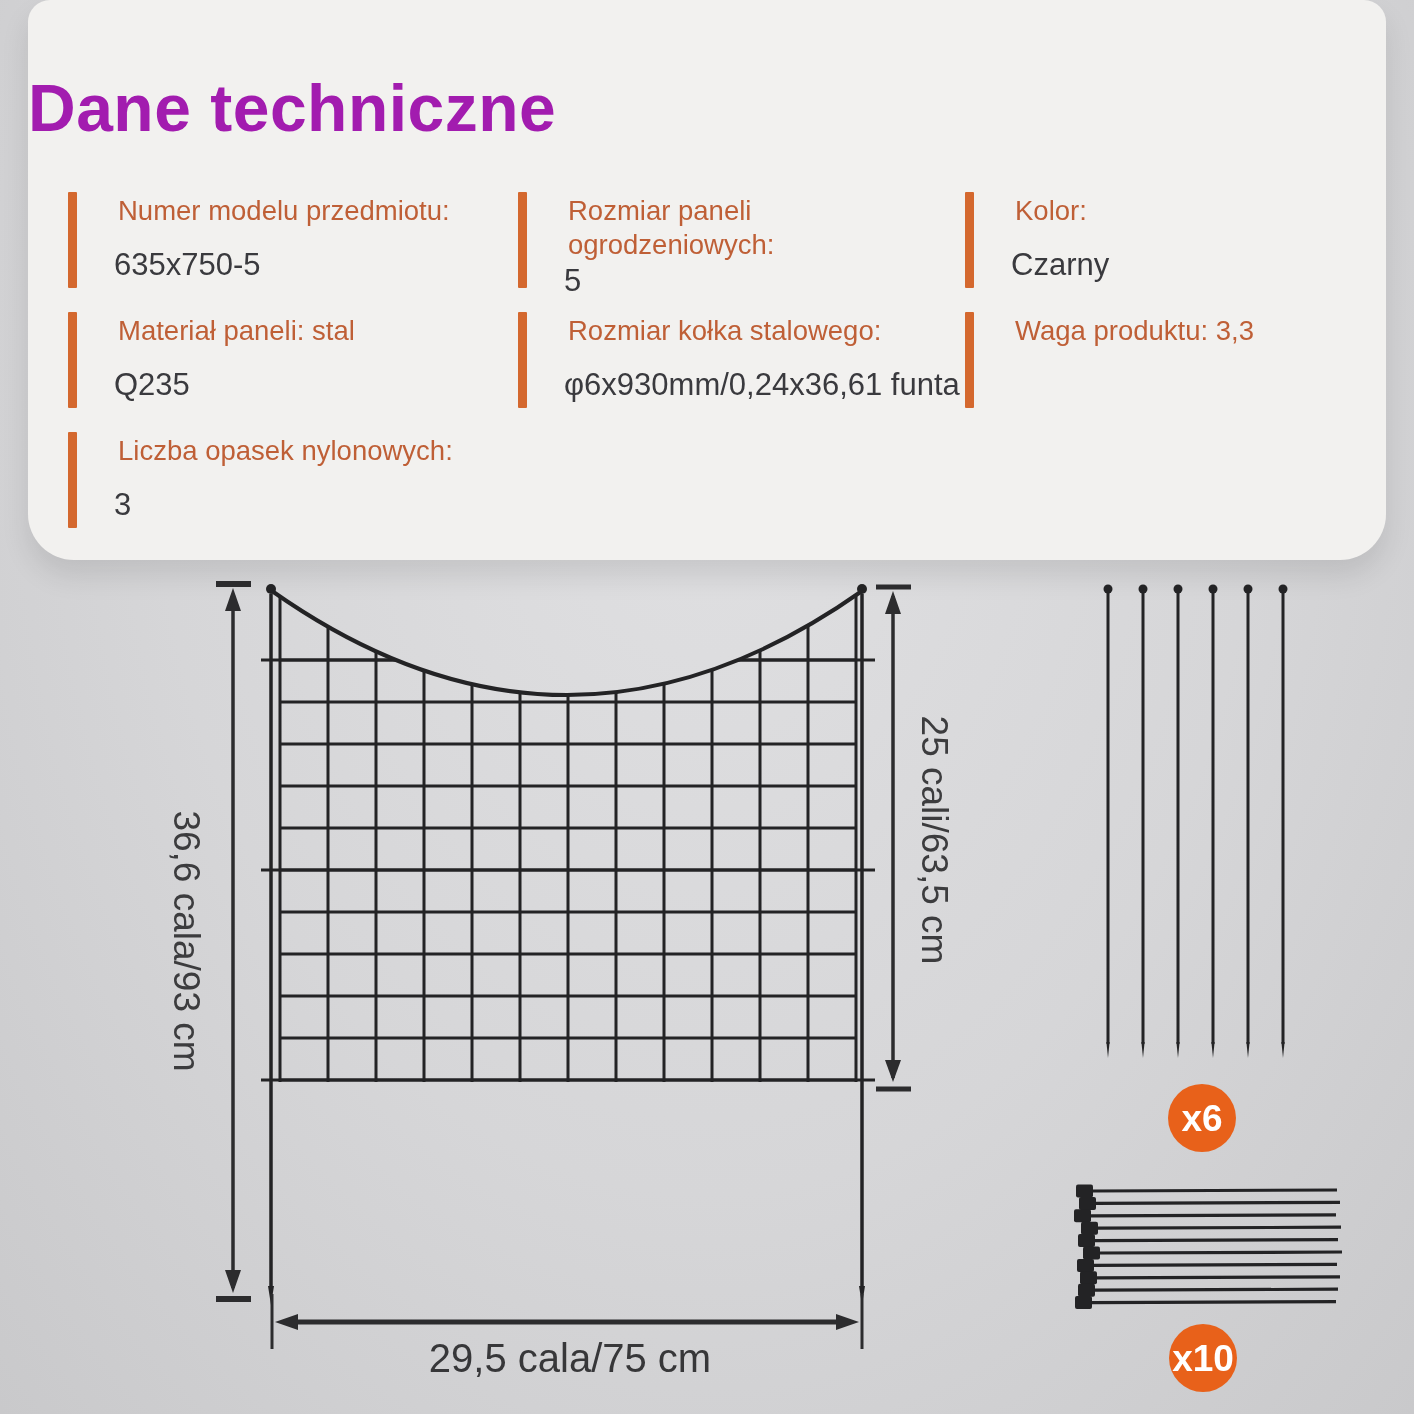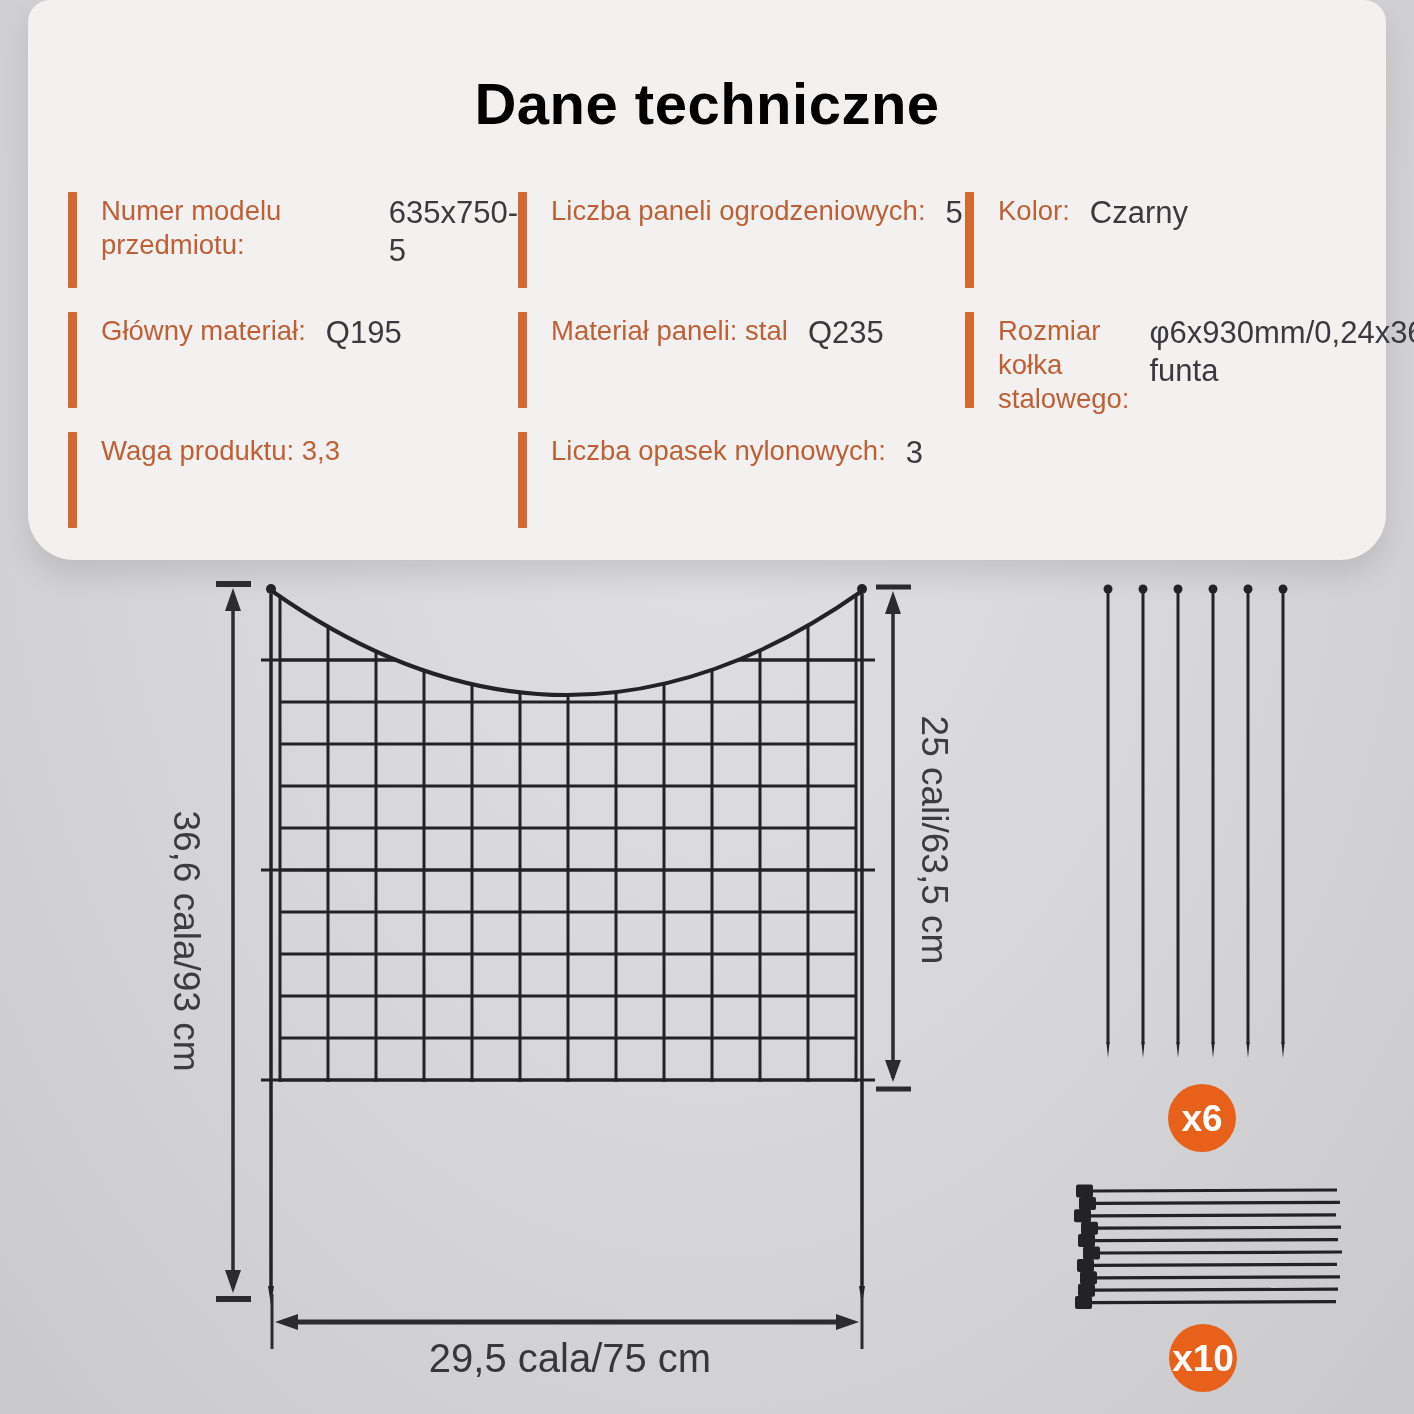--- a/index.html
+++ b/index.html
@@ -7,30 +7,30 @@
     width:1414px;height:1414px;position:relative;overflow:hidden;
     font-family:"Liberation Sans",sans-serif;
     background:radial-gradient(ellipse at 50% 30%, #e0e0e2 0%, #d6d6d8 55%, #c9c9cb 100%);
   }
   .card{
     position:absolute;left:28px;top:0;width:1358px;height:560px;
     background:#f2f1ef;border-radius:22px 22px 46px 46px;
     box-shadow:0 16px 28px rgba(0,0,0,0.10);
   }
   .title{
-    position:absolute;top:70px;left:0;width:100%;text-align:center;
-    font-size:58px;font-weight:600;color:#000000;letter-spacing:0.5px;
+    position:absolute;top:70px;left:0;width:100%;text-align:left;
+    font-size:66px;font-weight:600;color:#a21caf;letter-spacing:0.5px;
   }
   .specs{
     position:absolute;left:40px;top:192px;width:1318px;
     display:grid;grid-template-columns:450px 447px 1fr;row-gap:22px;
   }
   .spec-cell{display:flex;height:98px;}
   .spec-bar{width:9px;height:96px;background:#d4682e;border-radius:1px;flex:none;}
-  .spec-text{display:flex;flex-direction:row;justify-content:space-between;padding:2px 0 6px 0;}
+  .spec-text{display:flex;flex-direction:column;justify-content:space-between;padding:2px 0 6px 0;margin-left:17px;}
   .spec-label{padding-left:24px;font-size:27.5px;font-weight:500;color:#bf5f36;line-height:34px;max-width:390px;}
   .spec-value{padding-left:20px;font-size:31px;color:#3a3a3e;line-height:38px;}
   svg{position:absolute;left:0;top:560px;}
   svg text{font-family:"Liberation Sans",sans-serif;}
   .dimtext{font-size:37px;fill:#3c3c3e;}
   .widthtext{font-size:40px;fill:#373739;}
   .badgetext{font-size:37px;font-weight:bold;fill:#ffffff;}
 </style>
 </head>
 <body>
@@ -41,36 +41,29 @@
     <div class="spec-cell">
       <div class="spec-bar"></div>
       <div class="spec-text">
         <div class="spec-label">Numer modelu przedmiotu:</div>
         <div class="spec-value">635x750-5</div>
       </div>
     </div>
     <div class="spec-cell">
       <div class="spec-bar"></div>
       <div class="spec-text">
-        <div class="spec-label">Liczba paneli ogrodzeniowych:</div>
+        <div class="spec-label">Rozmiar paneli ogrodzeniowych:</div>
         <div class="spec-value">5</div>
       </div>
     </div>
     <div class="spec-cell">
       <div class="spec-bar"></div>
       <div class="spec-text">
         <div class="spec-label">Kolor:</div>
         <div class="spec-value">Czarny</div>
-      </div>
-    </div>
-    <div class="spec-cell">
-      <div class="spec-bar"></div>
-      <div class="spec-text">
-        <div class="spec-label">Główny materiał:</div>
-        <div class="spec-value">Q195</div>
       </div>
     </div>
     <div class="spec-cell">
       <div class="spec-bar"></div>
       <div class="spec-text">
         <div class="spec-label">Materiał paneli: stal</div>
         <div class="spec-value">Q235</div>
       </div>
     </div>
     <div class="spec-cell">

